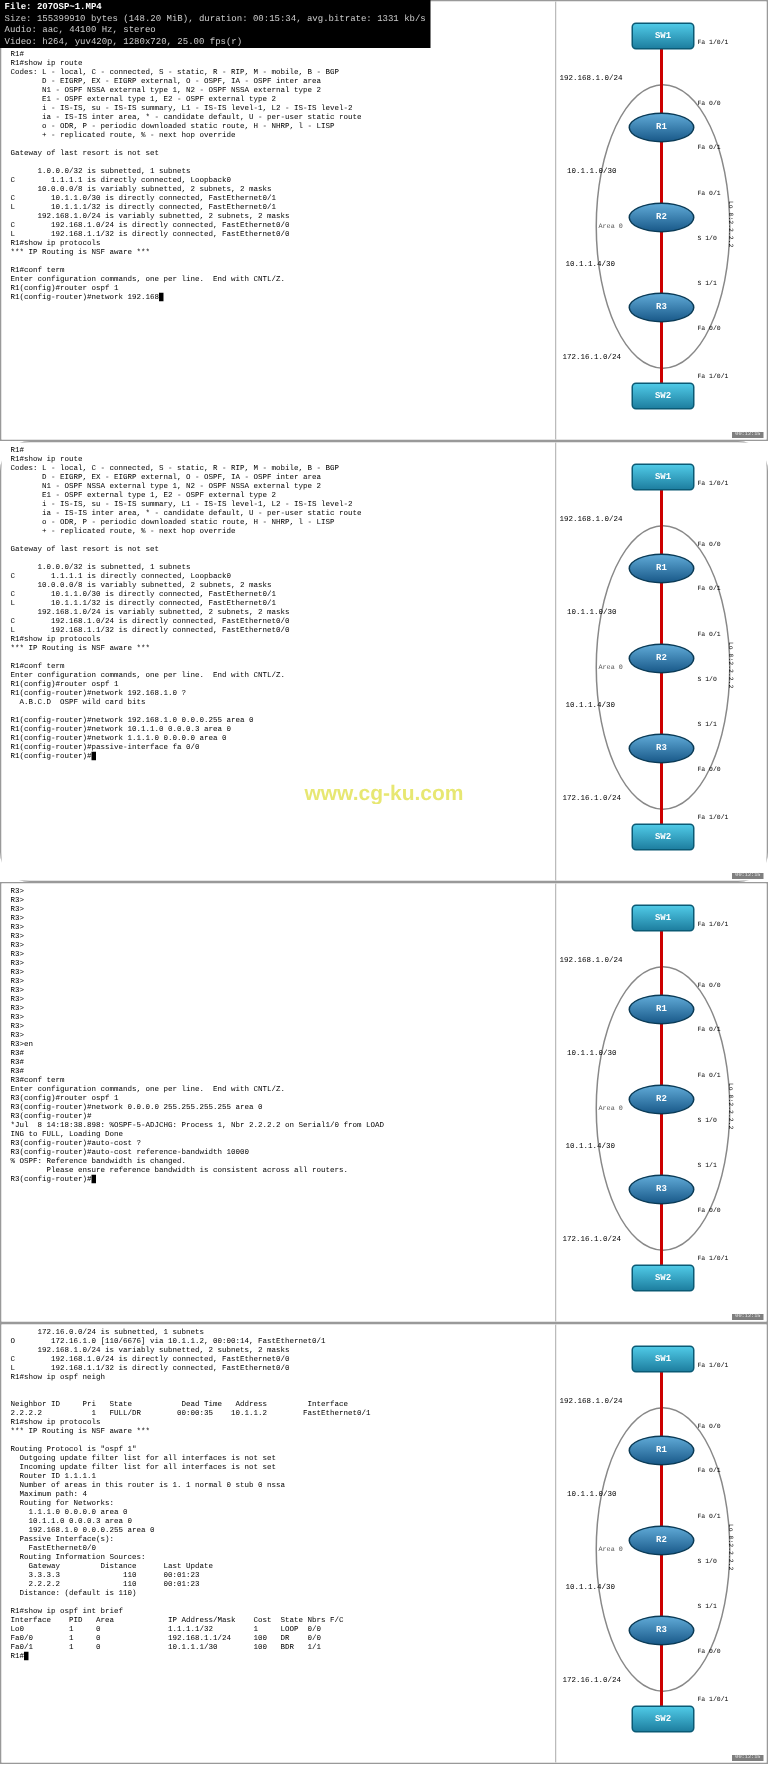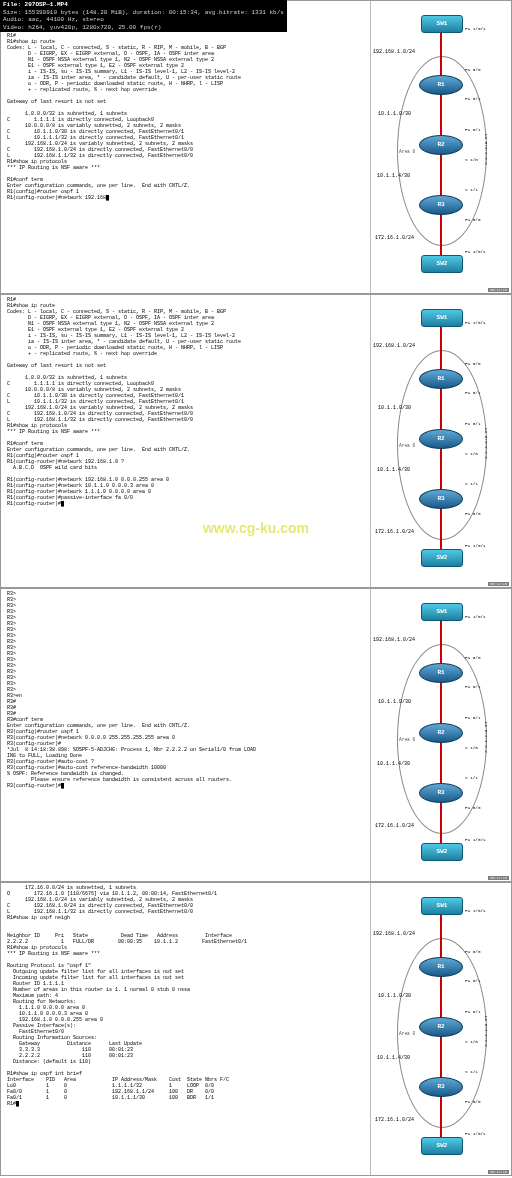--- a/index.html
+++ b/index.html
@@ -14,21 +14,21 @@
   .sw { background: linear-gradient(#4fc9e6,#1e7fa0); border: 1px solid #0a5a75; }
   .rt { background: linear-gradient(#5fa9d6,#1a5a8a); border: 1px solid #0a3a55; border-radius: 50%; width: 44px; height: 20px; }
   .lbl { position: absolute; font-size: 4.3px; color: #000; white-space: nowrap; }
   .netlbl { position: absolute; font-size: 5px; color: #000; }
   .area-ring { position: absolute; border: 1px solid #888; border-radius: 50%; }
   .arealabel { position: absolute; font-size: 4.5px; color: #555; }
   .link { position: absolute; background: #c00; }
   .watermark { position: absolute; left: 50%; transform: translateX(-50%); color: #d4d400; opacity: 0.55; font-size: 14px; font-weight: bold; font-family: Arial, sans-serif; pointer-events: none; z-index: 5; }
   .timestamp { position: absolute; right: 2px; bottom: 1px; font-size: 3.5px; color: #223; background: rgba(0,0,0,0.5); color: #eee; padding: 0 2px; }
   .pane1 { height: 294px; }
-  .pane2 { height: 294px; }
+  .pane2 { height: 294px; border-radius: 20px; }
   .pane3 { height: 294px; }
   .pane4 { height: 294px; }
 </style>
 </head>
 <body>
 
 <div class="media-info">
   <div class="t">File: 207OSP~1.MP4</div>
   <div class="v">Size: 155399910 bytes (148.20 MiB), duration: 00:15:34, avg.bitrate: 1331 kb/s</div>
   <div class="v">Audio: aac, 44100 Hz, stereo</div>

